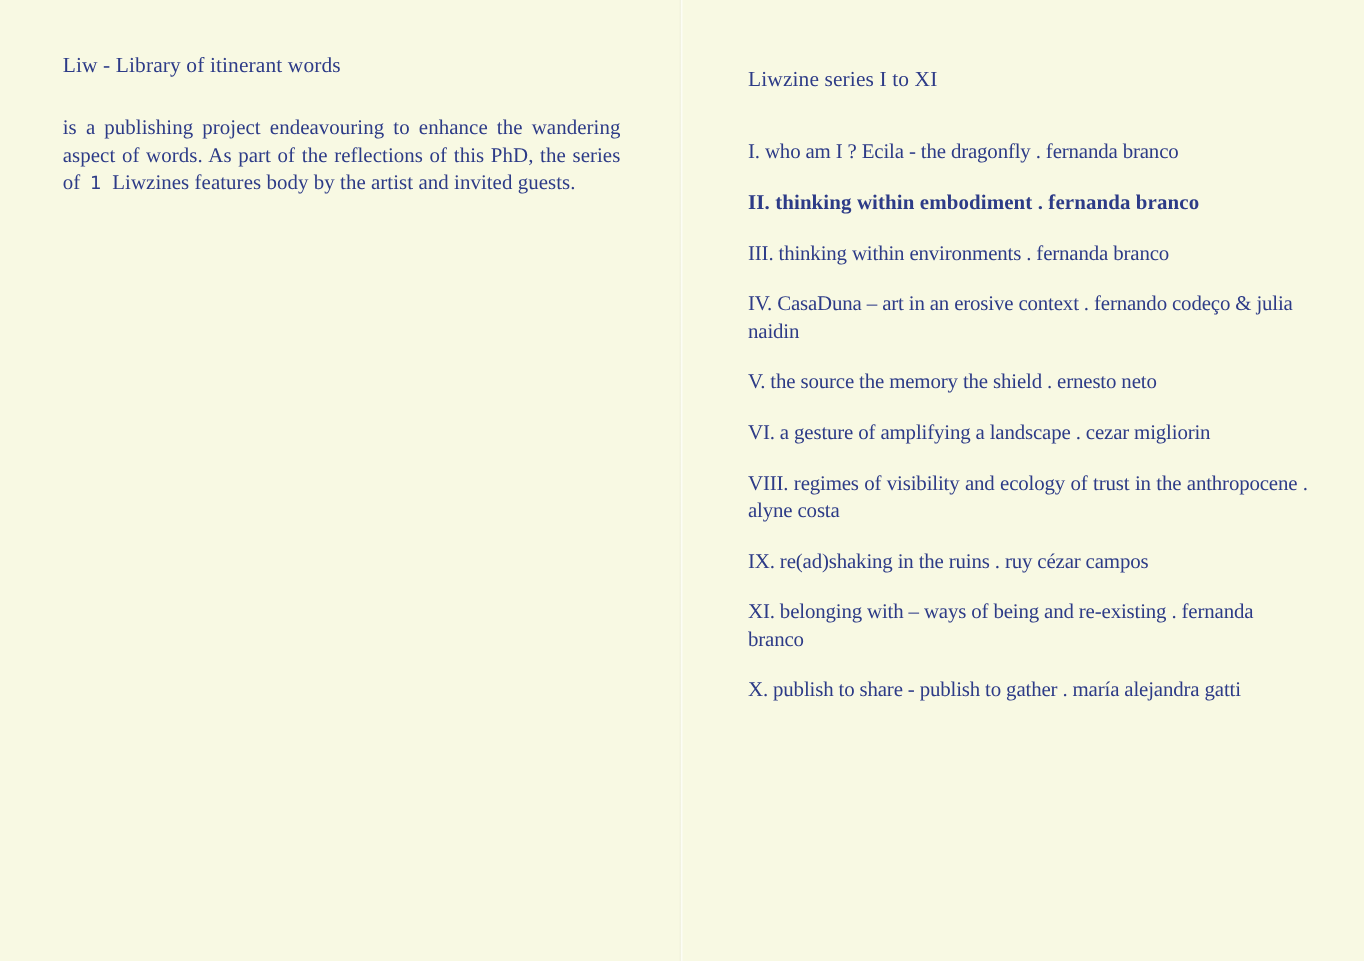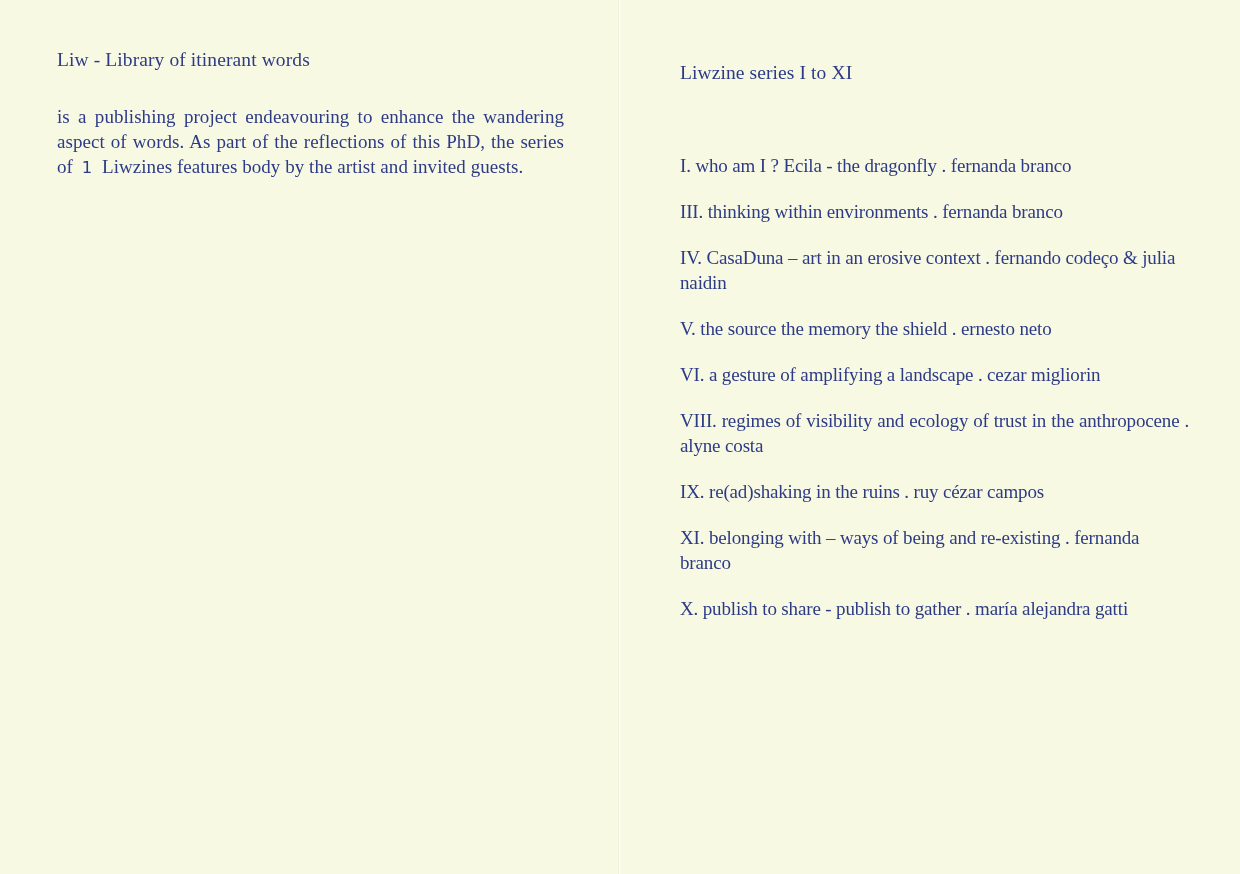--- a/index.html
+++ b/index.html
@@ -50,21 +50,21 @@
     text-align:justify;
     letter-spacing:0.05px;
   }
   .intro-paragraph .num{
     font-family:"DejaVu Sans","Liberation Sans",sans-serif;
     font-size:16.5px;
     letter-spacing:1px;
     padding:0 4px;
   }
   .zine-list{
-    margin-top:68px;
+    margin-top:41px;
     list-style:none;
   }
   .zine-item{
     margin-bottom:21px;
     letter-spacing:-0.15px;
   }
   .zine-item--bold{
     font-weight:bold;
     letter-spacing:0.1px;
   }
@@ -79,20 +79,21 @@
 
   <div class="page page-left">
     <h1 class="page-title">Liw - Library of itinerant words</h1>
     <p class="intro-paragraph"><span>is a publishing project endeavouring to enhance the wandering aspect of  words. As part of  the reflections of  this PhD, the series of </span><span class="num">1</span><span> Liwzines features body by the artist and invited guests.</span></p>
   </div>
 
   <div class="page page-right">
     <h1 class="page-title">Liwzine series I to XI</h1>
     <ul class="zine-list">
       <li class="zine-item">I.  who am I ? Ecila - the dragonfly . fernanda branco</li>
+      <li class="zine-item zine-item--bold">II. thinking within embodiment . fernanda branco</li>
       <li class="zine-item">III. thinking within environments . fernanda branco</li>
       <li class="zine-item">IV. CasaDuna – art in an erosive context . fernando codeço &amp; julia naidin</li>
       <li class="zine-item">V. the source the memory the shield . ernesto neto</li>
       <li class="zine-item">VI. a gesture of  amplifying a landscape . cezar migliorin</li>
       <li class="zine-item zine-item--justify">VIII. regimes of  visibility and ecology of  trust in the anthropocene . alyne costa</li>
       <li class="zine-item">IX. re(ad)shaking in the ruins . ruy cézar campos</li>
       <li class="zine-item">XI. belonging with – ways of  being and re-existing . fernanda branco</li>
       <li class="zine-item">X. publish to share - publish to gather . maría alejandra gatti</li>
     </ul>
   </div>

